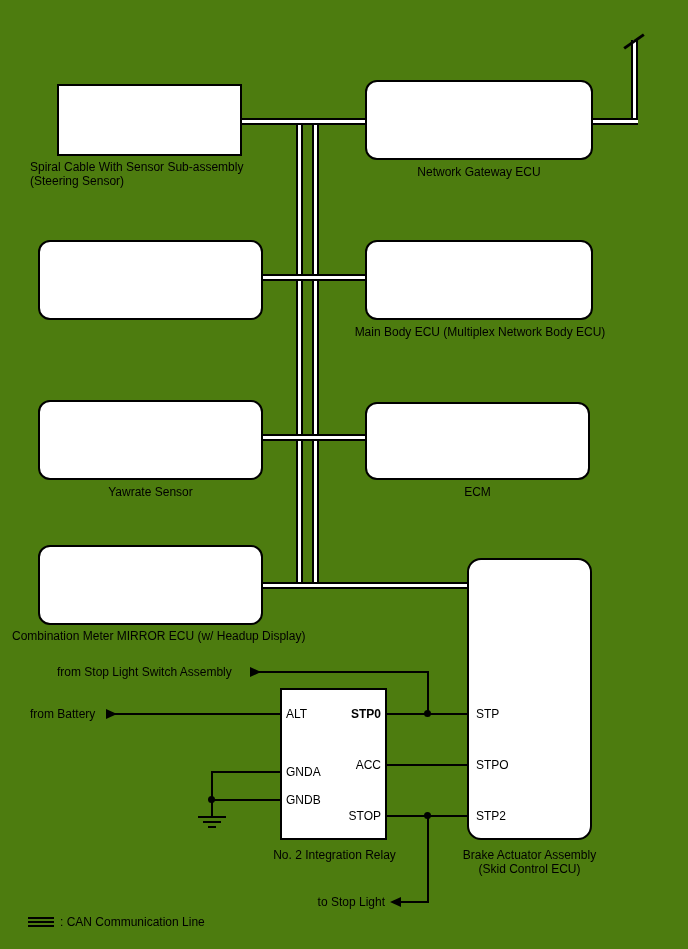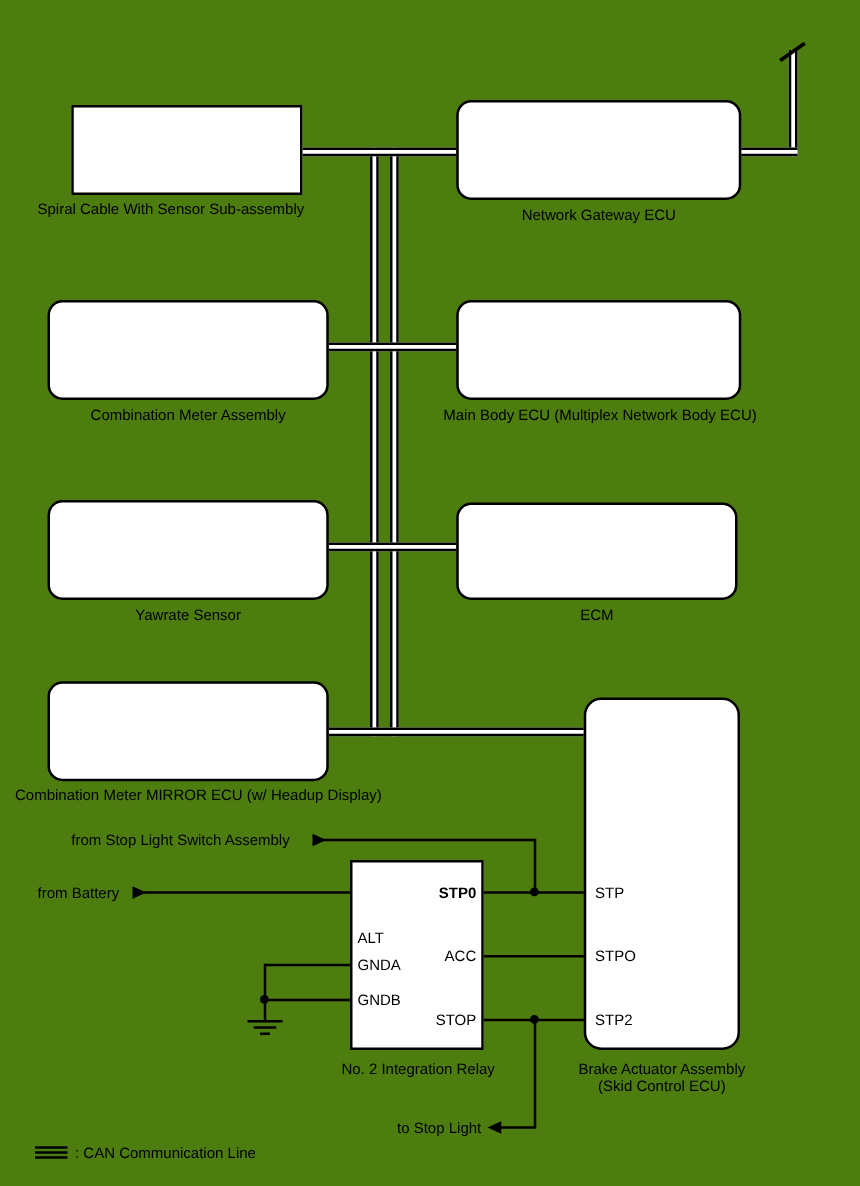--- a/index.html
+++ b/index.html
@@ -44,34 +44,34 @@
   <div class="box rounded" style="left:38px;top:240px;width:225px;height:80px;"></div>
   <div class="box rounded" style="left:365px;top:240px;width:228px;height:80px;"></div>
   <div class="box rounded" style="left:38px;top:400px;width:225px;height:80px;"></div>
   <div class="box rounded" style="left:365px;top:402px;width:225px;height:78px;"></div>
   <div class="box rounded" style="left:38px;top:545px;width:225px;height:80px;"></div>
   <div class="box" style="left:280px;top:688px;width:107px;height:152px;"></div>
   <div class="box rounded" style="left:467px;top:558px;width:125px;height:282px;border-radius:14px;"></div>
 
   <div class="lbl" style="left:30px;top:160px;">
     <div>Spiral Cable With Sensor Sub-assembly</div>
+    <div>(Steering Sensor)</div>
   </div>
   <div class="lbl center" style="left:365px;width:228px;top:165px;">Network Gateway ECU</div>
-  <div class="lbl center" style="left:38px;width:225px;top:325px;">Combination Meter Assembly</div>
   <div class="lbl center" style="left:330px;width:300px;top:325px;">Main Body ECU (Multiplex Network Body ECU)</div>
   <div class="lbl center" style="left:38px;width:225px;top:485px;">Yawrate Sensor</div>
   <div class="lbl center" style="left:365px;width:225px;top:485px;">ECM</div>
   <div class="lbl" style="left:12px;top:629px;">Combination Meter MIRROR ECU (w/ Headup Display)</div>
   <div class="lbl center" style="left:262px;width:145px;top:848px;">No. 2 Integration Relay</div>
   <div class="lbl center" style="left:452px;width:155px;top:848px;">
     <div>Brake Actuator Assembly</div>
     <div>(Skid Control ECU)</div>
   </div>
 
-  <div class="lbl" style="left:286px;top:743px;">ALT</div>
+  <div class="lbl" style="left:286px;top:707px;">ALT</div>
   <div class="lbl" style="left:286px;top:765px;">GNDA</div>
   <div class="lbl" style="left:286px;top:793px;">GNDB</div>
   <div class="lbl right" style="left:339px;width:42px;top:707px;font-weight:bold;">STP0</div>
   <div class="lbl right" style="left:339px;width:42px;top:758px;">ACC</div>
   <div class="lbl right" style="left:339px;width:42px;top:809px;">STOP</div>
 
   <div class="lbl" style="left:476px;top:707px;">STP</div>
   <div class="lbl" style="left:476px;top:758px;">STPO</div>
   <div class="lbl" style="left:476px;top:809px;">STP2</div>
 

